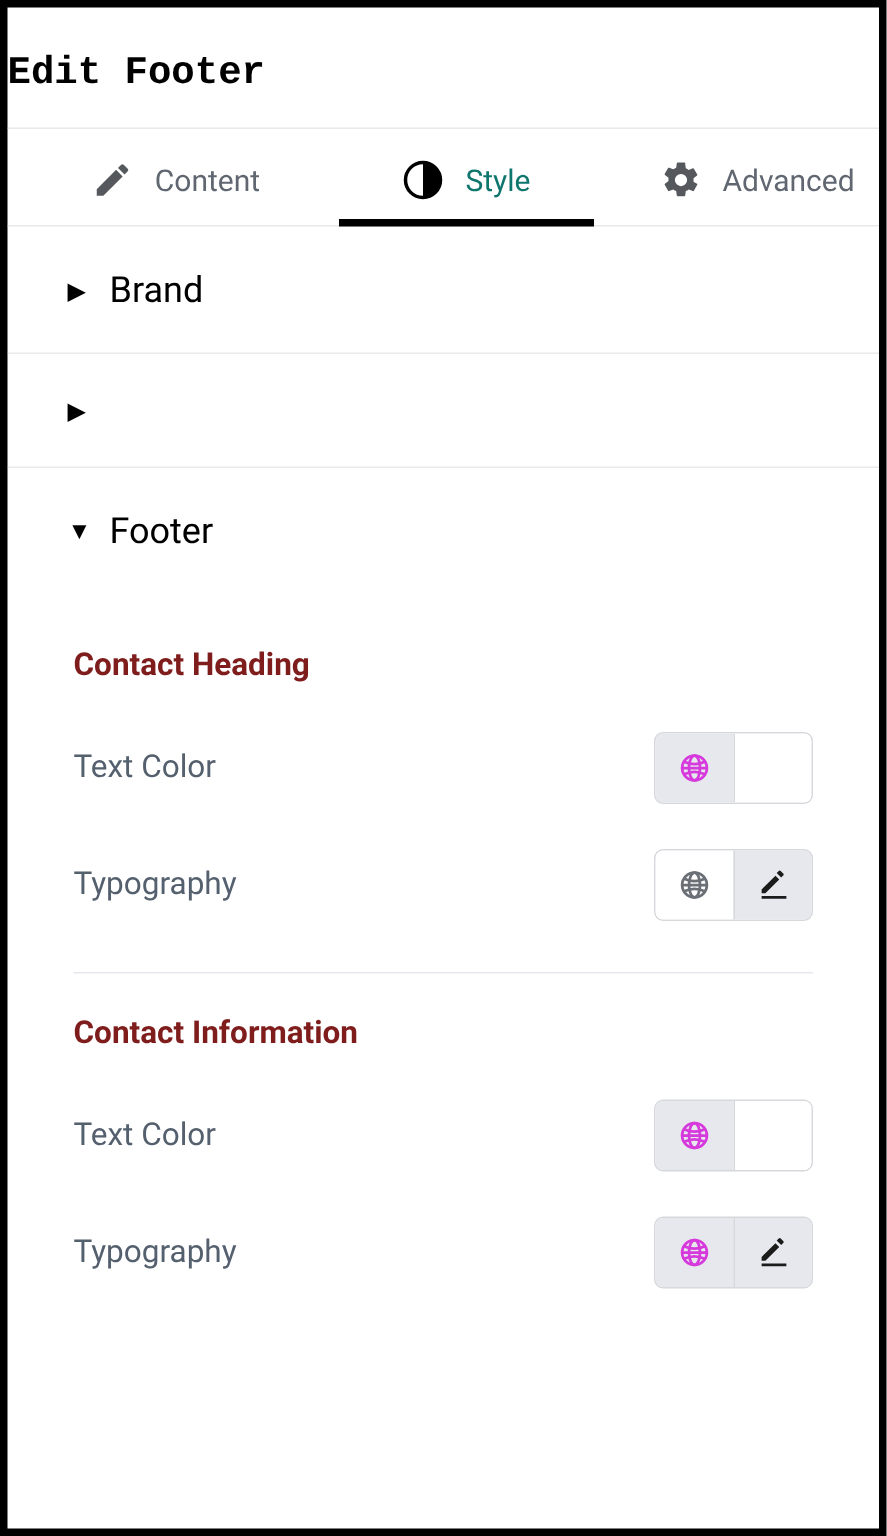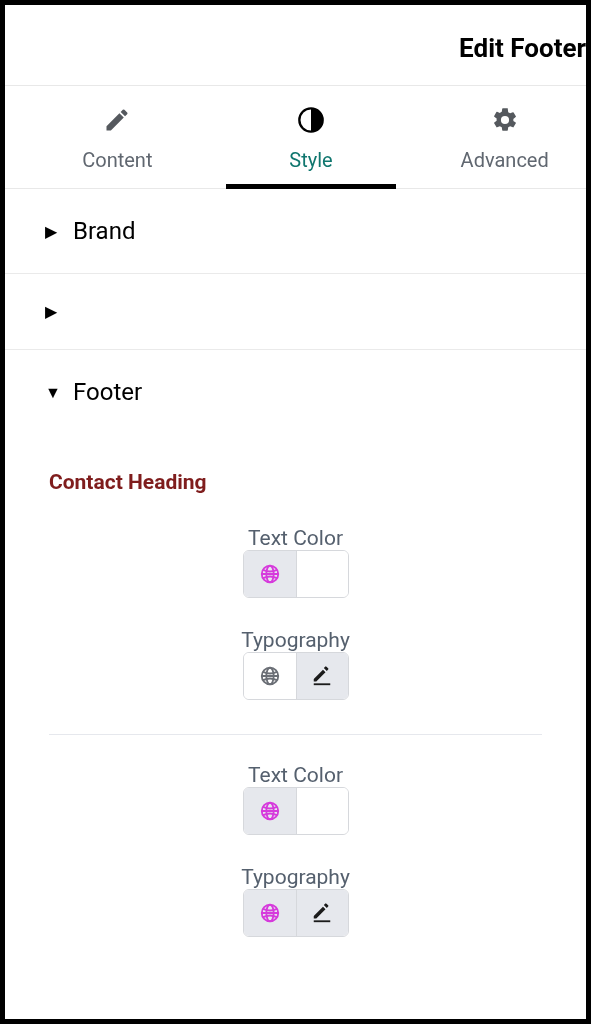--- a/index.html
+++ b/index.html
@@ -9,37 +9,38 @@
       background: #fff;
       border: 5px solid #000;
     }
     .panel {
       width: 100%;
       height: 100%;
       display: flex;
       flex-direction: column;
     }
     .header {
-      text-align: right;
+      text-align: left;
       padding: 28px 0 22px 0;
       border-bottom: 1px solid #e8e8e8;
+      font-family: Liberation Mono, monospace;
     }
     .header h1 {
       font-size: 26px;
       font-weight: 700;
       color: #000;
     }
     .tabs {
       display: flex;
       border-bottom: 1px solid #e8e8e8;
     }
     .tab {
       flex: 1;
       display: flex;
-      flex-direction: column;
+      flex-direction: row;
       align-items: center;
       justify-content: center;
       padding: 20px 0 16px 0;
       cursor: pointer;
       position: relative;
       gap: 14px;
       margin-left: 31px;
     }
     .tab-label {
       font-size: 20px;
@@ -89,23 +90,22 @@
     .sub-heading {
       font-size: 21px;
       font-weight: 700;
       color: #7f1d1d;
       margin-top: 28px;
       margin-bottom: 8px;
     }
     .row {
       display: flex;
       align-items: center;
-      justify-content: center;
+      justify-content: space-between;
       padding: 24px 0 6px 0;
-      flex-direction: column;
     }
     .row-label {
       font-size: 21px;
       color: #55606e;
     }
     .btn-group {
       display: flex;
       border: 1px solid #d6d8dc;
       border-radius: 6px;
       overflow: hidden;
@@ -237,20 +237,21 @@
           <div class="btn shaded">
             <svg viewBox="0 0 24 24" style="fill:#1b1b1b">
                 <use href="#icon-pencil-underline"></use>
               </svg>
           </div>
         </div>
       </div>
 
       <hr class="hr">
 
+      <div class="sub-heading">Contact Information</div>
 
       <div class="row">
         <span class="row-label">Text Color</span>
         <div class="btn-group">
           <div class="btn shaded">
             <svg viewBox="0 0 24 24" style="color:#d63adc">
                 <use href="#icon-globe"></use>
               </svg>
           </div>
           <div class="btn">

